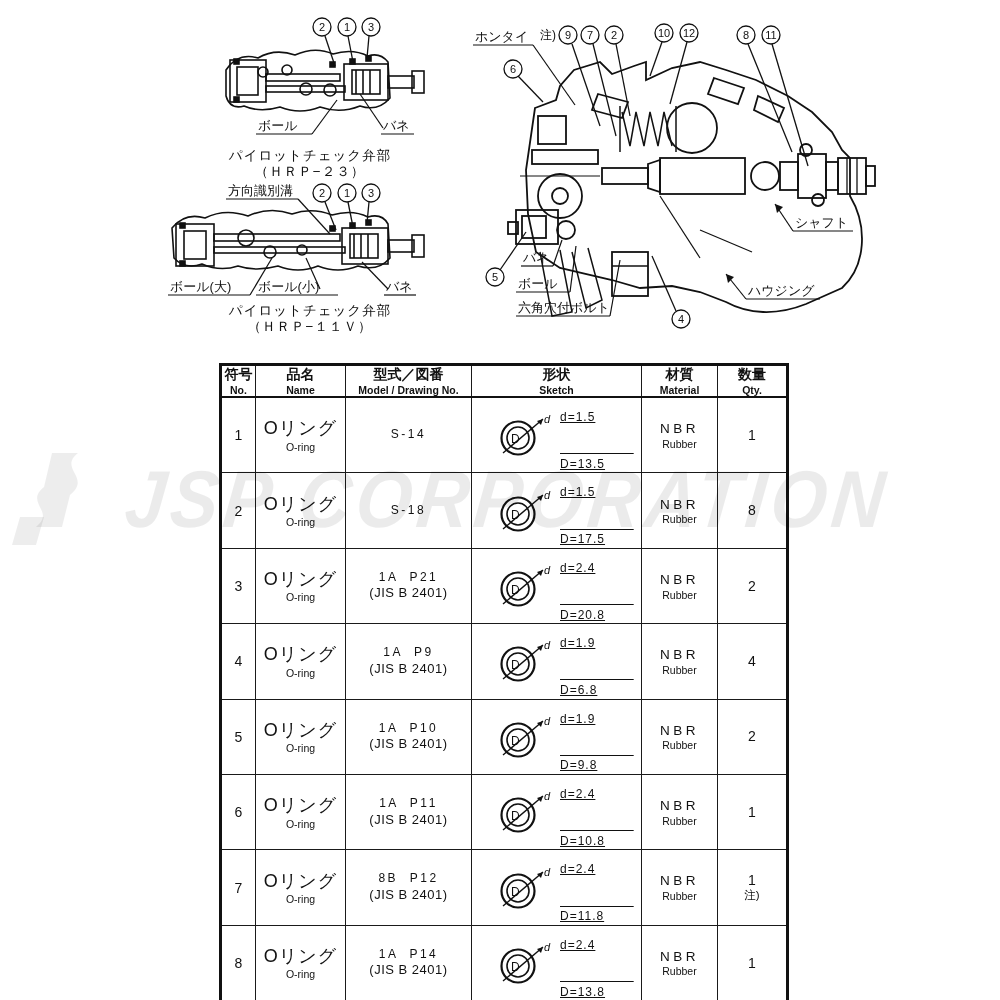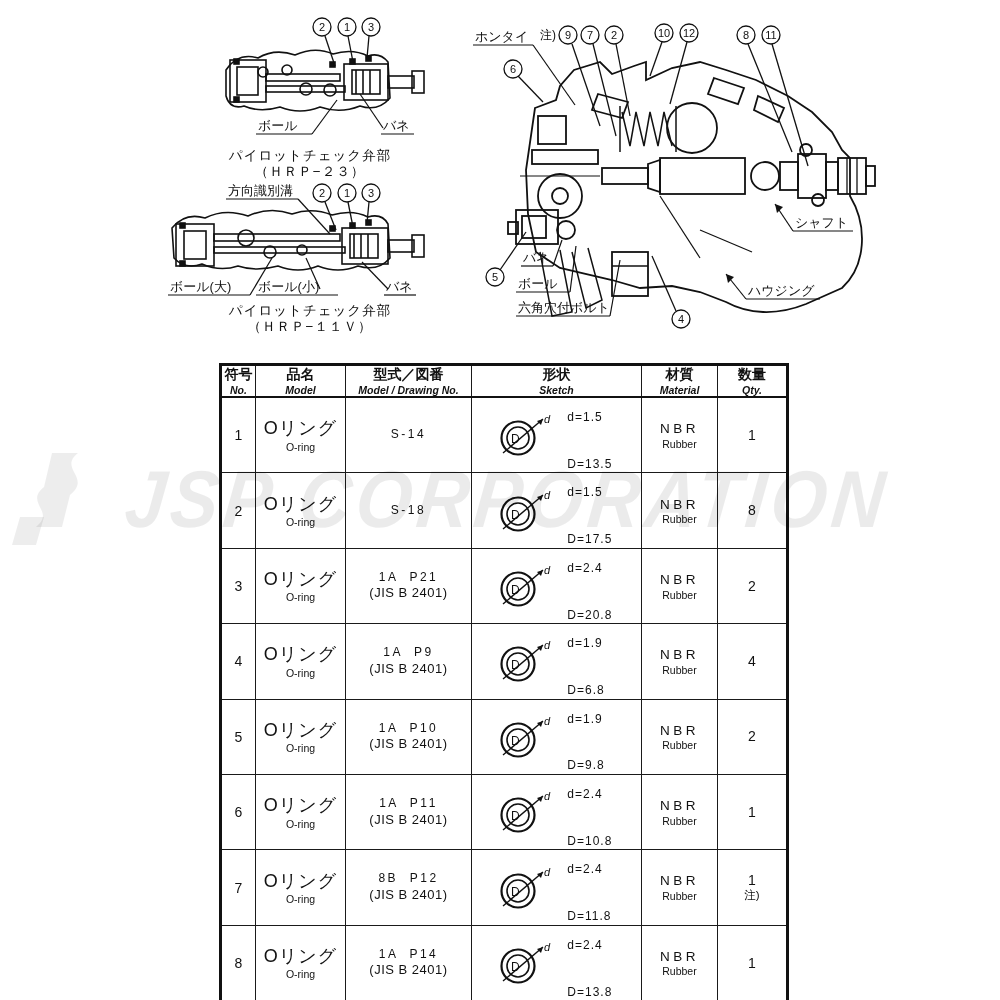--- a/index.html
+++ b/index.html
@@ -18,28 +18,28 @@
   
   table.parts{position:absolute;left:219px;top:363px;width:567px;z-index:10;
               border-collapse:collapse;table-layout:fixed;background:transparent;}
   table.parts th,table.parts td{border:1.6px solid #1a1a1a;padding:0;text-align:center;
               vertical-align:middle;background:transparent;}
   table.parts{border:3px solid #111;}
   table.parts thead tr{height:31px;}
   table.parts thead th{border-bottom:2.6px solid #111;}
   tr.r{height:47px;}
   .hdr-jp{font-size:14px;font-weight:bold;line-height:1.25;}
-  .hdr-en{font-size:10.5px;line-height:1.2;font-style:italic;}
+  .hdr-en{font-size:10.5px;line-height:1.2;}
   .cell-no{font-size:14px;}
   .nm-jp{font-size:18px;letter-spacing:1px;line-height:1.3;}
   .nm-en{font-size:10.5px;line-height:1.2;}
   .model-main{font-size:12px;letter-spacing:2.5px;white-space:pre;line-height:1.3;}
   .model-sub{font-size:13px;letter-spacing:0.5px;line-height:1.3;}
-  .sketch-wrap{display:flex;align-items:center;justify-content:space-between;
-               padding-left:24px;gap:6px;}
+  .sketch-wrap{display:flex;align-items:center;justify-content:flex-start;
+               padding-left:24px;gap:6px;text-decoration:underline;}
   .dims{font-size:12px;letter-spacing:1px;text-align:left;line-height:1.3;margin-top:12px;white-space:pre;}
   .mat-1{font-size:13.5px;letter-spacing:3.5px;line-height:1.3;}
   .mat-2{font-size:10.5px;line-height:1.2;}
   .qty-main{font-size:14px;line-height:1.2;}
   .qty-note{font-size:11.5px;line-height:1.2;}
   .hidden-defs{position:absolute;width:0;height:0;overflow:hidden;}
 </style>
 </head>
 <body>
 
@@ -320,21 +320,21 @@
         <col style="width:70px">
     </colgroup>
     <thead>
       <tr>
         <th>
           <div class="hdr-jp">符号</div>
           <div class="hdr-en">No.</div>
         </th>
         <th>
           <div class="hdr-jp">品名</div>
-          <div class="hdr-en">Model</div>
+          <div class="hdr-en">Name</div>
         </th>
         <th>
           <div class="hdr-jp">型式／図番</div>
           <div class="hdr-en">Model  / Drawing No.</div>
         </th>
         <th>
           <div class="hdr-jp">形状</div>
           <div class="hdr-en">Sketch</div>
         </th>
         <th>

